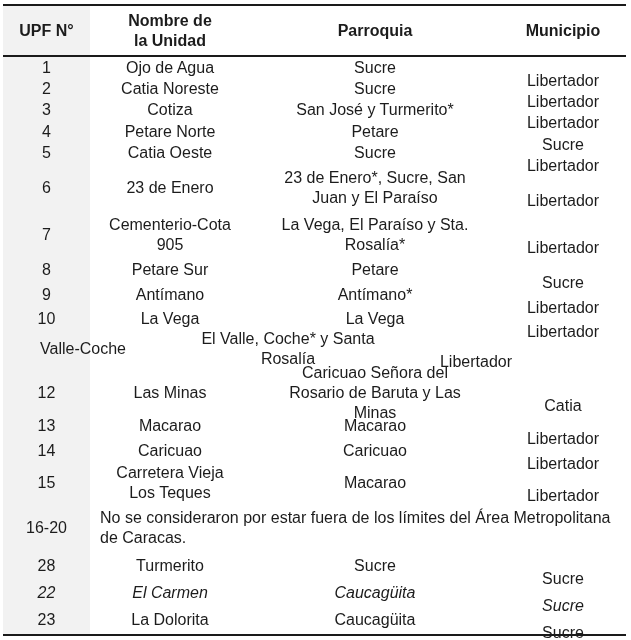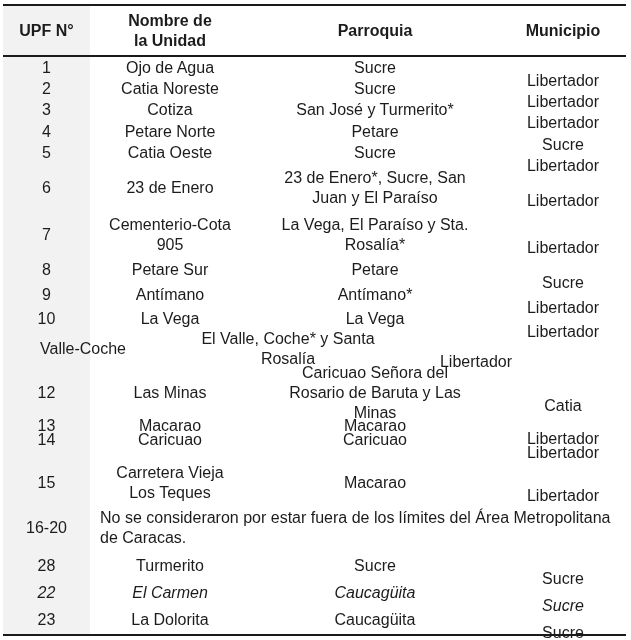--- a/index.html
+++ b/index.html
@@ -101,21 +101,21 @@
       <div class="c c2" style="padding:0 16px;box-sizing:border-box;">Las Minas</div>
       <div class="c c3" style="padding:0 30px;box-sizing:border-box;">Caricuao Señora del Rosario de Baruta y Las Minas</div>
       <div class="c c4">Catia</div>
     </div>
     <div class="row" style="top: 416px; height: 20px;">
       <div class="c c1">13</div>
       <div class="c c2" style="padding:0 16px;box-sizing:border-box;">Macarao</div>
       <div class="c c3" style="padding:0 30px;box-sizing:border-box;">Macarao</div>
       <div class="c c4">Libertador</div>
     </div>
-    <div class="row" style="top: 430px; height: 20px; align-items: center;">
+    <div class="row" style="top: 441px; height: 20px; align-items: center;">
       <div class="c c1">14</div>
       <div class="c c2" style="padding:0 16px;box-sizing:border-box;">Caricuao</div>
       <div class="c c3" style="padding:0 30px;box-sizing:border-box;">Caricuao</div>
       <div class="c c4">Libertador</div>
     </div>
     <div class="row" style="top: 462px; height: 42px;">
       <div class="c c1">15</div>
       <div class="c c2" style="padding:0 16px;box-sizing:border-box;">Carretera Vieja Los Teques</div>
       <div class="c c3" style="padding:0 30px;box-sizing:border-box;">Macarao</div>
       <div class="c c4">Libertador</div>

